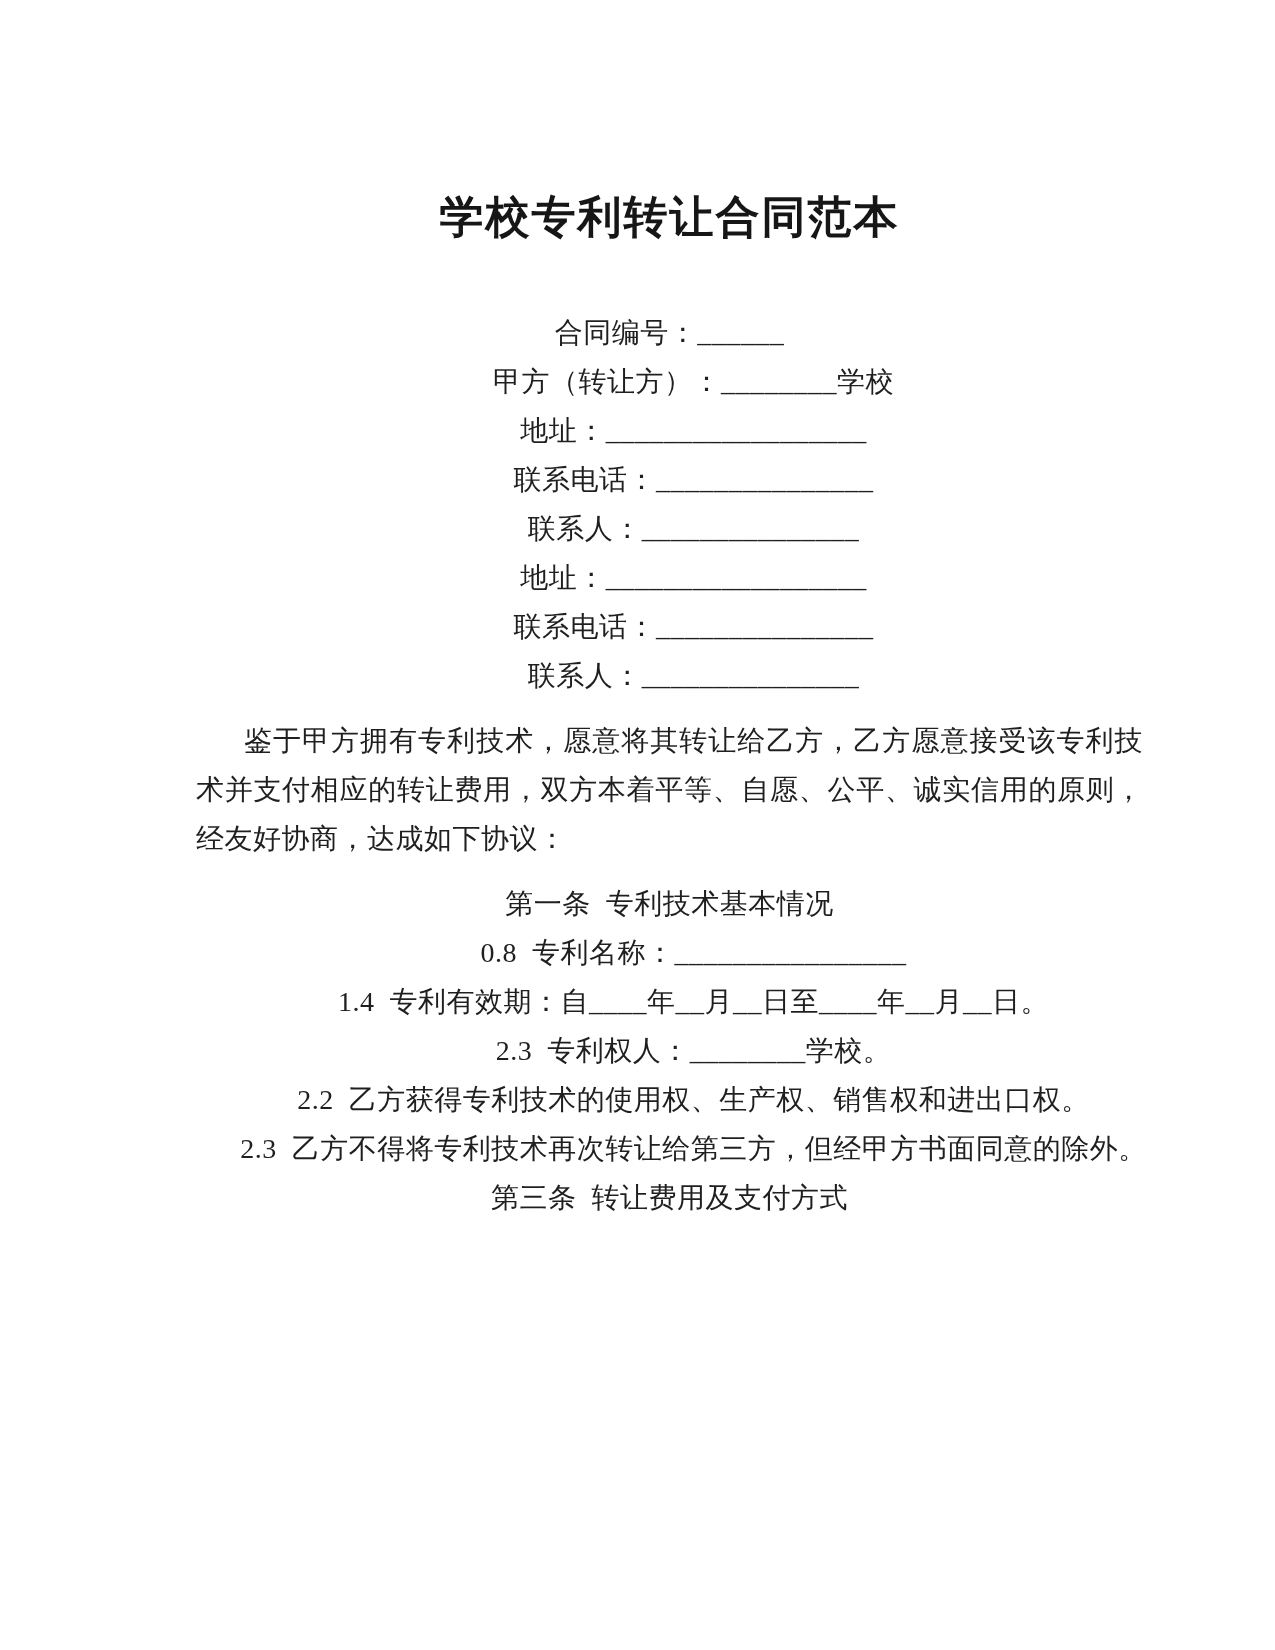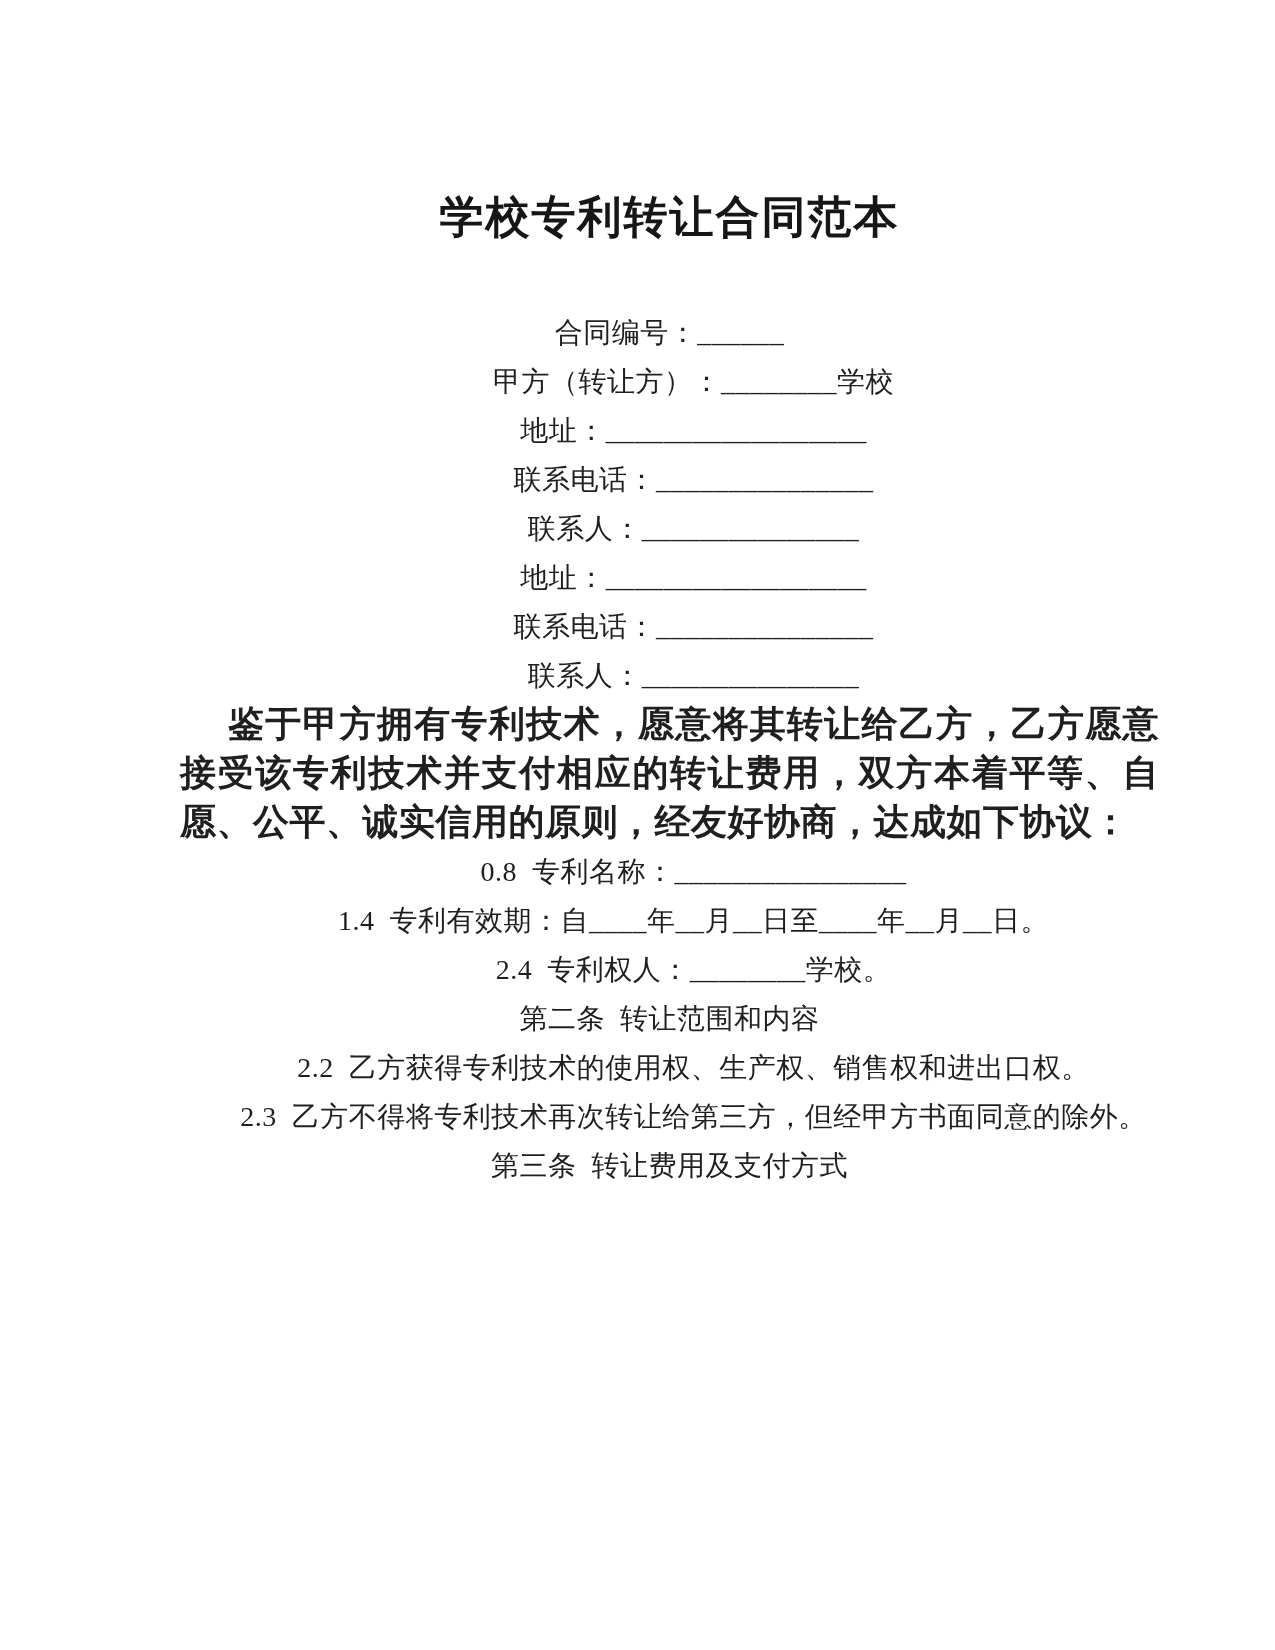--- a/index.html
+++ b/index.html
@@ -32,50 +32,49 @@
     font-size: 28px;
     line-height: 49px;
     white-space: pre-wrap;
     letter-spacing: 0.5px;
     text-align: center;
   }
   .indent {
     padding-left: 48px;
   }
   .para {
-    margin: 0;
-    font-size: 36px;
+    margin: 16px;
+    font-size: 28px;
     line-height: 49px;
     text-indent: 48px;
     text-align: justify;
     letter-spacing: 0.5px;
-    font-weight: bold;
   }
 </style>
 </head>
 <body>
 
 <div class="page">
 
   <h1 class="title">学校专利转让合同范本</h1>
 
   <div class="line">合同编号：______</div>
   <div class="line indent">甲方（转让方）：________学校</div>
   <div class="line indent">地址：__________________</div>
   <div class="line indent">联系电话：_______________</div>
   <div class="line indent">联系人：_______________</div>
   <div class="line indent">地址：__________________</div>
   <div class="line indent">联系电话：_______________</div>
   <div class="line indent">联系人：_______________</div>
 
   <p class="para">鉴于甲方拥有专利技术，愿意将其转让给乙方，乙方愿意接受该专利技术并支付相应的转让费用，双方本着平等、自愿、公平、诚实信用的原则，经友好协商，达成如下协议：</p>
 
+  <div class="line">第一条  专利技术基本情况</div>
   <div class="line indent">0.8  专利名称：________________</div>
   <div class="line indent">1.4  专利有效期：自____年__月__日至____年__月__日。</div>
-  <div class="line indent">2.4  专利权人：________学校。</div>
+  <div class="line indent">2.3  专利权人：________学校。</div>
 
-  <div class="line">第二条  转让范围和内容</div>
   <div class="line indent">2.2  乙方获得专利技术的使用权、生产权、销售权和进出口权。</div>
   <div class="line indent">2.3  乙方不得将专利技术再次转让给第三方，但经甲方书面同意的除外。</div>
 
   <div class="line">第三条  转让费用及支付方式</div>
 
 </div>
 
 </body></html>

